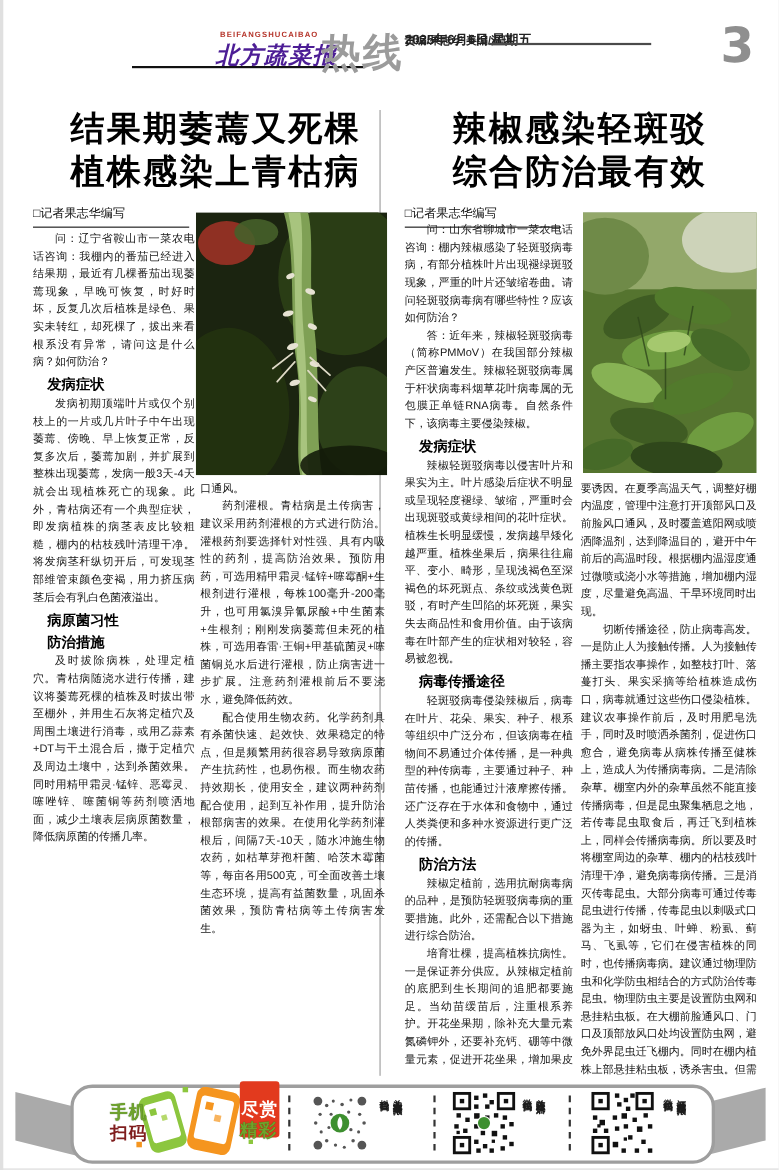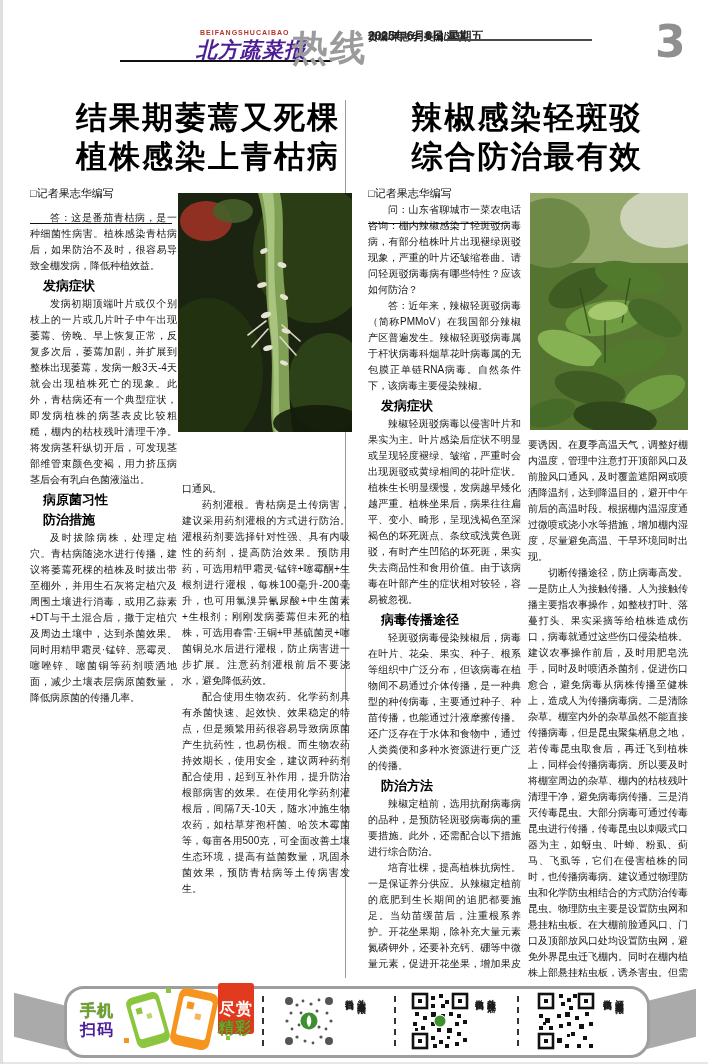--- a/index.html
+++ b/index.html
@@ -15,50 +15,50 @@
              letter-spacing:2px;font-family:"DejaVu Sans",sans-serif;transform:skewX(-4deg);}
   .m-editors{position:absolute;left:368px;top:30px;font-size:10px;font-weight:bold;color:#222;}
   .m-date{position:absolute;left:368px;top:28px;font-size:12px;font-weight:bold;color:#222;}
   .m-rule{position:absolute;left:444px;top:39px;width:148px;height:2px;background:#4a4a4a;}
   .m-page{position:absolute;left:655px;top:16px;font-size:44px;font-weight:900;color:#8f8f8f;
           font-family:"DejaVu Sans",sans-serif;}
   
   .divider{position:absolute;left:345px;top:100px;width:1px;height:878px;background:#9a9a9a;}
   .headline{position:absolute;font-size:31px;line-height:39px;font-weight:900;text-align:center;
             color:#000;letter-spacing:2px;font-family:"DejaVu Sans",sans-serif;}
-  .hl-left{left:48px;top:98px;width:320px;}
+  .hl-left{left:36px;top:98px;width:320px;}
   .hl-right{left:366px;top:98px;width:322px;}
   .byline{position:absolute;font-size:11px;color:#111;border-bottom:1.5px solid #111;
-          padding-bottom:22px;width:142px;}
+          padding-bottom:5px;width:142px;}
   .by-left{left:30px;top:186px;}
   .by-right{left:368px;top:186px;}
   .photo{position:absolute;overflow:hidden;}
   .ph-left{left:178px;top:193px;width:174px;height:239px;}
   .ph-right{left:530px;top:193px;width:158px;height:237px;}
   .col{position:absolute;font-size:10px;line-height:16px;color:#161616;text-align:justify;overflow:hidden;}
   .col p{margin:0;text-indent:2em;}
   .col p.cont{text-indent:0;}
   .col h3{font-size:13px;font-weight:bold;margin:4px 0 2px 1em;color:#000;}
   .c-l1{left:30px;top:210px;width:147px;height:766px;}
-  .c-l2{left:182px;top:437px;width:168px;height:540px;margin-top:44px;}
+  .c-l2{left:182px;top:437px;width:168px;height:540px;}
   .c-r1{left:368px;top:202px;width:153px;height:768px;}
   .c-r2{left:528px;top:437px;width:160px;height:540px;}
   
   .ribbon{position:absolute;background:#aaaaaa;}
   .rib-left{left:14px;top:1002px;width:74px;height:44px;transform:skewY(14deg);}
   .rib-right{left:622px;top:998px;width:74px;height:48px;transform:skewY(-14deg);}
   .banner{position:absolute;left:64px;top:986px;width:580px;height:66px;background:#fff;
           border:3px solid #9e9e9e;border-radius:20px;}
   .scan-art{position:absolute;left:76px;top:988px;width:190px;height:62px;}
   .scan-words{position:absolute;font-weight:900;font-size:16px;line-height:19px;letter-spacing:1px;
               font-family:"DejaVu Sans",sans-serif;}
-  .sw-left{left:80px;top:1001px;}
+  .sw-left{left:100px;top:1001px;}
   .sw-right{left:218px;top:999px;}
   .t-green{color:#6fa32c;text-shadow:0 0 1px #2f5a10;}
-  .t-dark{color:#4c1d95;}
+  .t-dark{color:#7f1d1d;}
   .t-boxred{background:#e23a1e;color:#fff;border-radius:3px;padding:16px 1px;}
   .dash-sep{position:absolute;top:996px;width:0;height:50px;border-left:2px dashed #333;}
   .sep1{left:262px;} .sep2{left:394px;} .sep3{left:517px;}
   .qr{position:absolute;}
   .qr1{left:281px;top:993px;} .qr2{left:411px;top:992px;} .qr3{left:537px;top:992px;}
   .vlabel{position:absolute;writing-mode:vertical-rl;height:60px;font-size:8.5px;line-height:11px;
           letter-spacing:1px;color:#1c1c1c;font-weight:bold;}
   .vl1{left:343px;top:992px;} .vl2{left:473px;top:992px;} .vl3{left:601px;top:992px;}
   .vlabel div{margin-left:1px;}
 </style>
@@ -108,21 +108,21 @@
         <path d="M88 128 L 70 142" fill="none"></path>
         <path d="M90 136 L 74 154" fill="none"></path>
         <path d="M104 132 L 122 148" fill="none"></path>
         <path d="M102 144 L 118 162" fill="none"></path>
       </g>
       <ellipse cx="140" cy="230" rx="45" ry="18" fill="#141c0a" opacity="0.9"></ellipse>
     </svg>
   </div>
 
   <div class="col c-l1">
-    <p>答：这是番茄青枯病，是一种细菌性病害。植株感染青枯病后，如果防治不及时，很容易导致全棚发病，降低种植效益。</p>
+    <p>问：辽宁省鞍山市一菜农电话咨询：我棚内的番茄已经进入结果期，最近有几棵番茄出现萎蔫现象，早晚可恢复，时好时坏，反复几次后植株是绿色、果实未转红，却死棵了，拔出来看根系没有异常，请问这是什么病？如何防治？</p>
     <h3>发病症状</h3>
     <p>发病初期顶端叶片或仅个别枝上的一片或几片叶子中午出现萎蔫、傍晚、早上恢复正常，反复多次后，萎蔫加剧，并扩展到整株出现萎蔫，发病一般3天-4天就会出现植株死亡的现象。此外，青枯病还有一个典型症状，即发病植株的病茎表皮比较粗糙，棚内的枯枝残叶清理干净。将发病茎秆纵切开后，可发现茎部维管束颜色变褐，用力挤压病茎后会有乳白色菌液溢出。</p>
     <h3>病原菌习性</h3>
     <h3>防治措施</h3>
     <p>及时拔除病株，处理定植穴。青枯病随浇水进行传播，建议将萎蔫死棵的植株及时拔出带至棚外，并用生石灰将定植穴及周围土壤进行消毒，或用乙蒜素+DT与干土混合后，撒于定植穴及周边土壤中，达到杀菌效果。同时用精甲霜灵·锰锌、恶霉灵、噻唑锌、噻菌铜等药剂喷洒地面，减少土壤表层病原菌数量，降低病原菌的传播几率。</p>
 
   </div>
 
   <div class="col c-l2">
     <p class="cont">口通风。</p>

